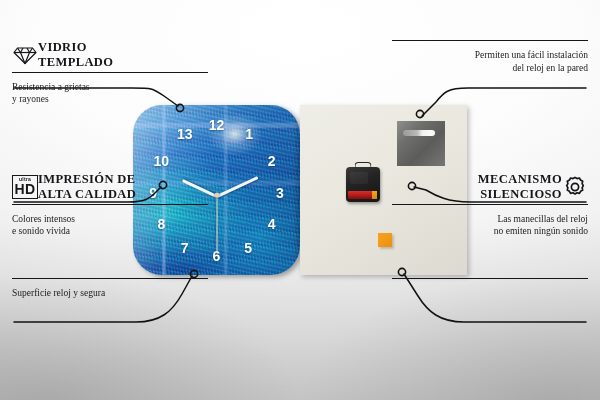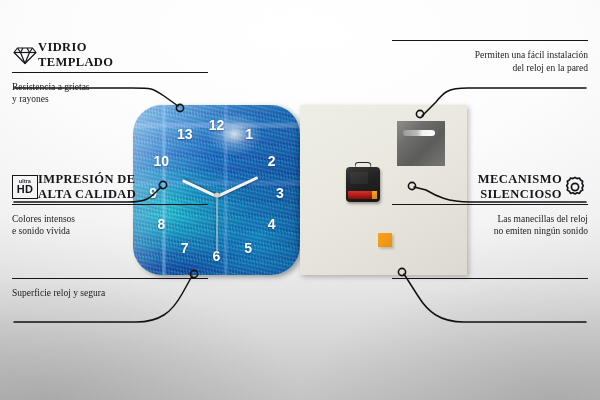--- a/index.html
+++ b/index.html
@@ -258,21 +258,21 @@
     line-height: 1;
   }
   .hd-badge .hd-small {
     font-family: "Liberation Sans", sans-serif;
     font-size: 5px;
     font-weight: bold;
     letter-spacing: 0.2px;
   }
   .hd-badge .hd-big {
     font-family: "Liberation Sans", sans-serif;
-    font-size: 11px;
+    font-size: 14px;
     font-weight: bold;
     letter-spacing: 0.3px;
   }
 </style>
 </head>
 <body>
 
 <div id="stage">
 
   <div id="bg-vignette"></div>

